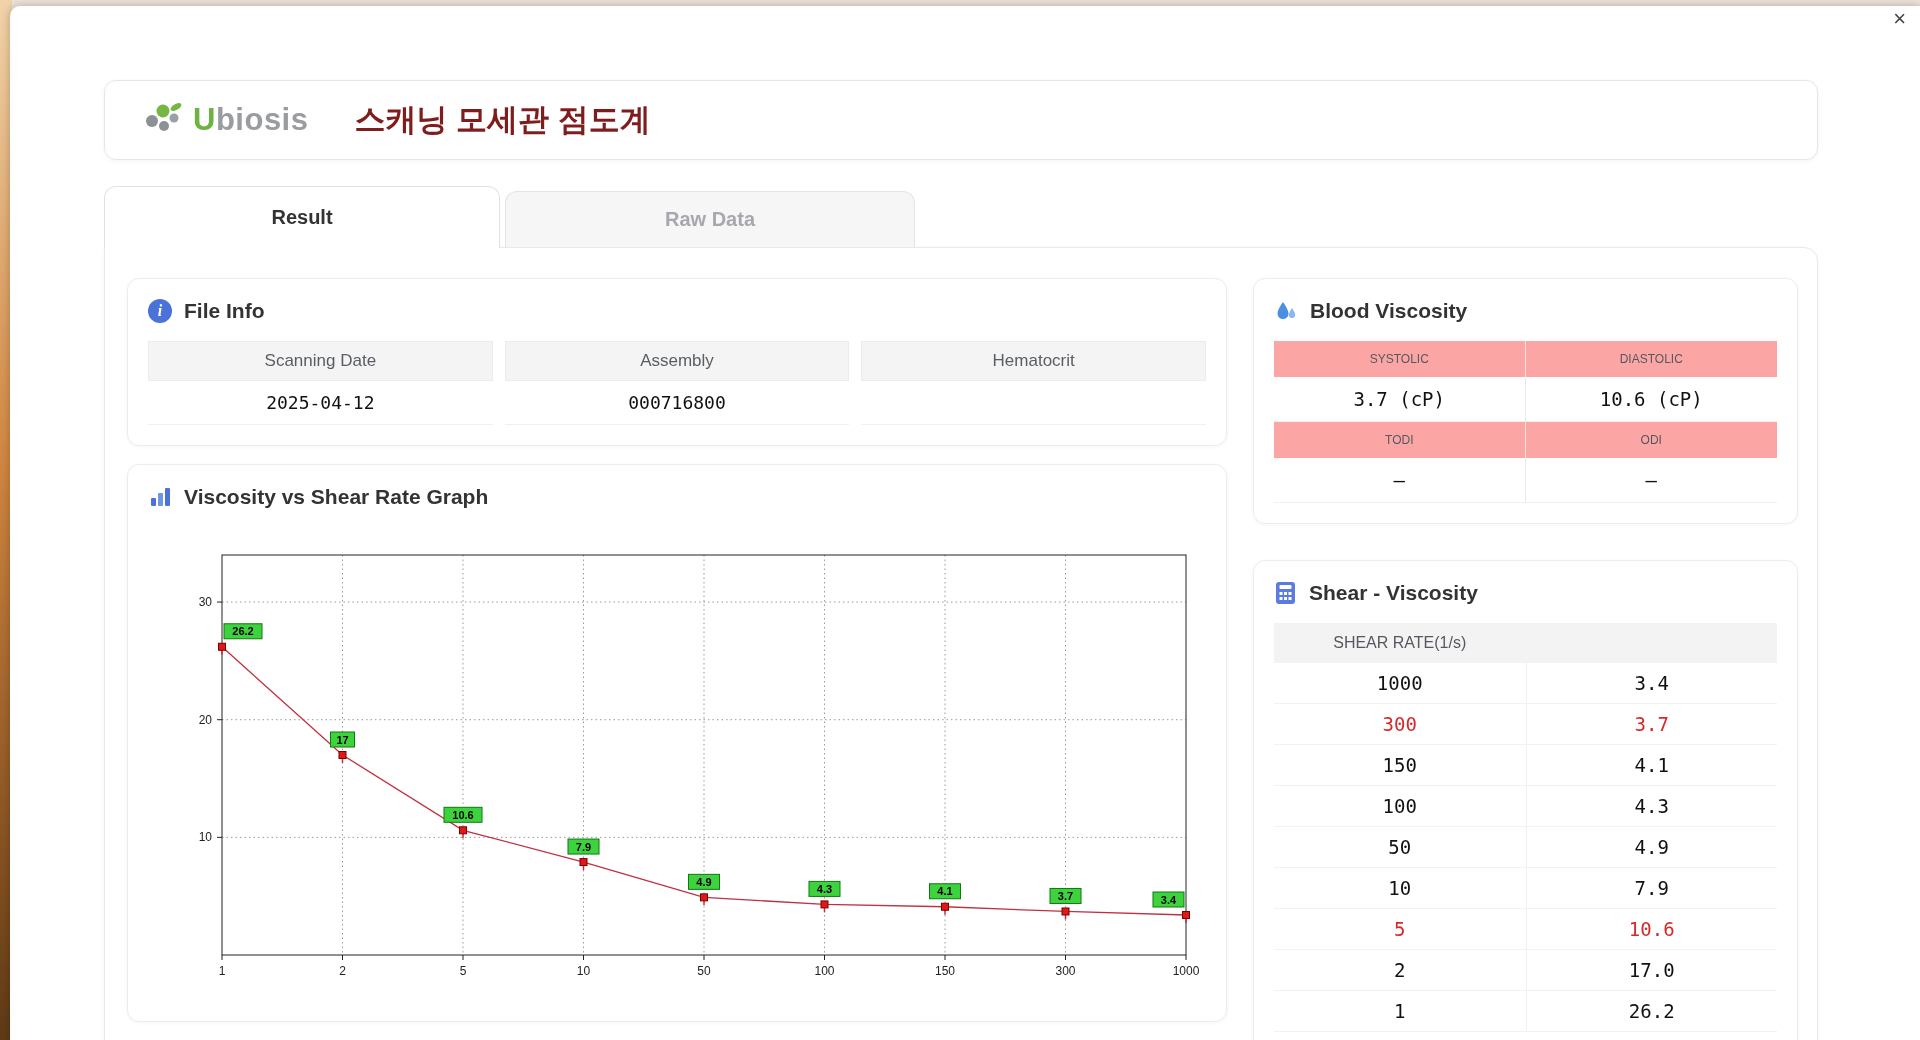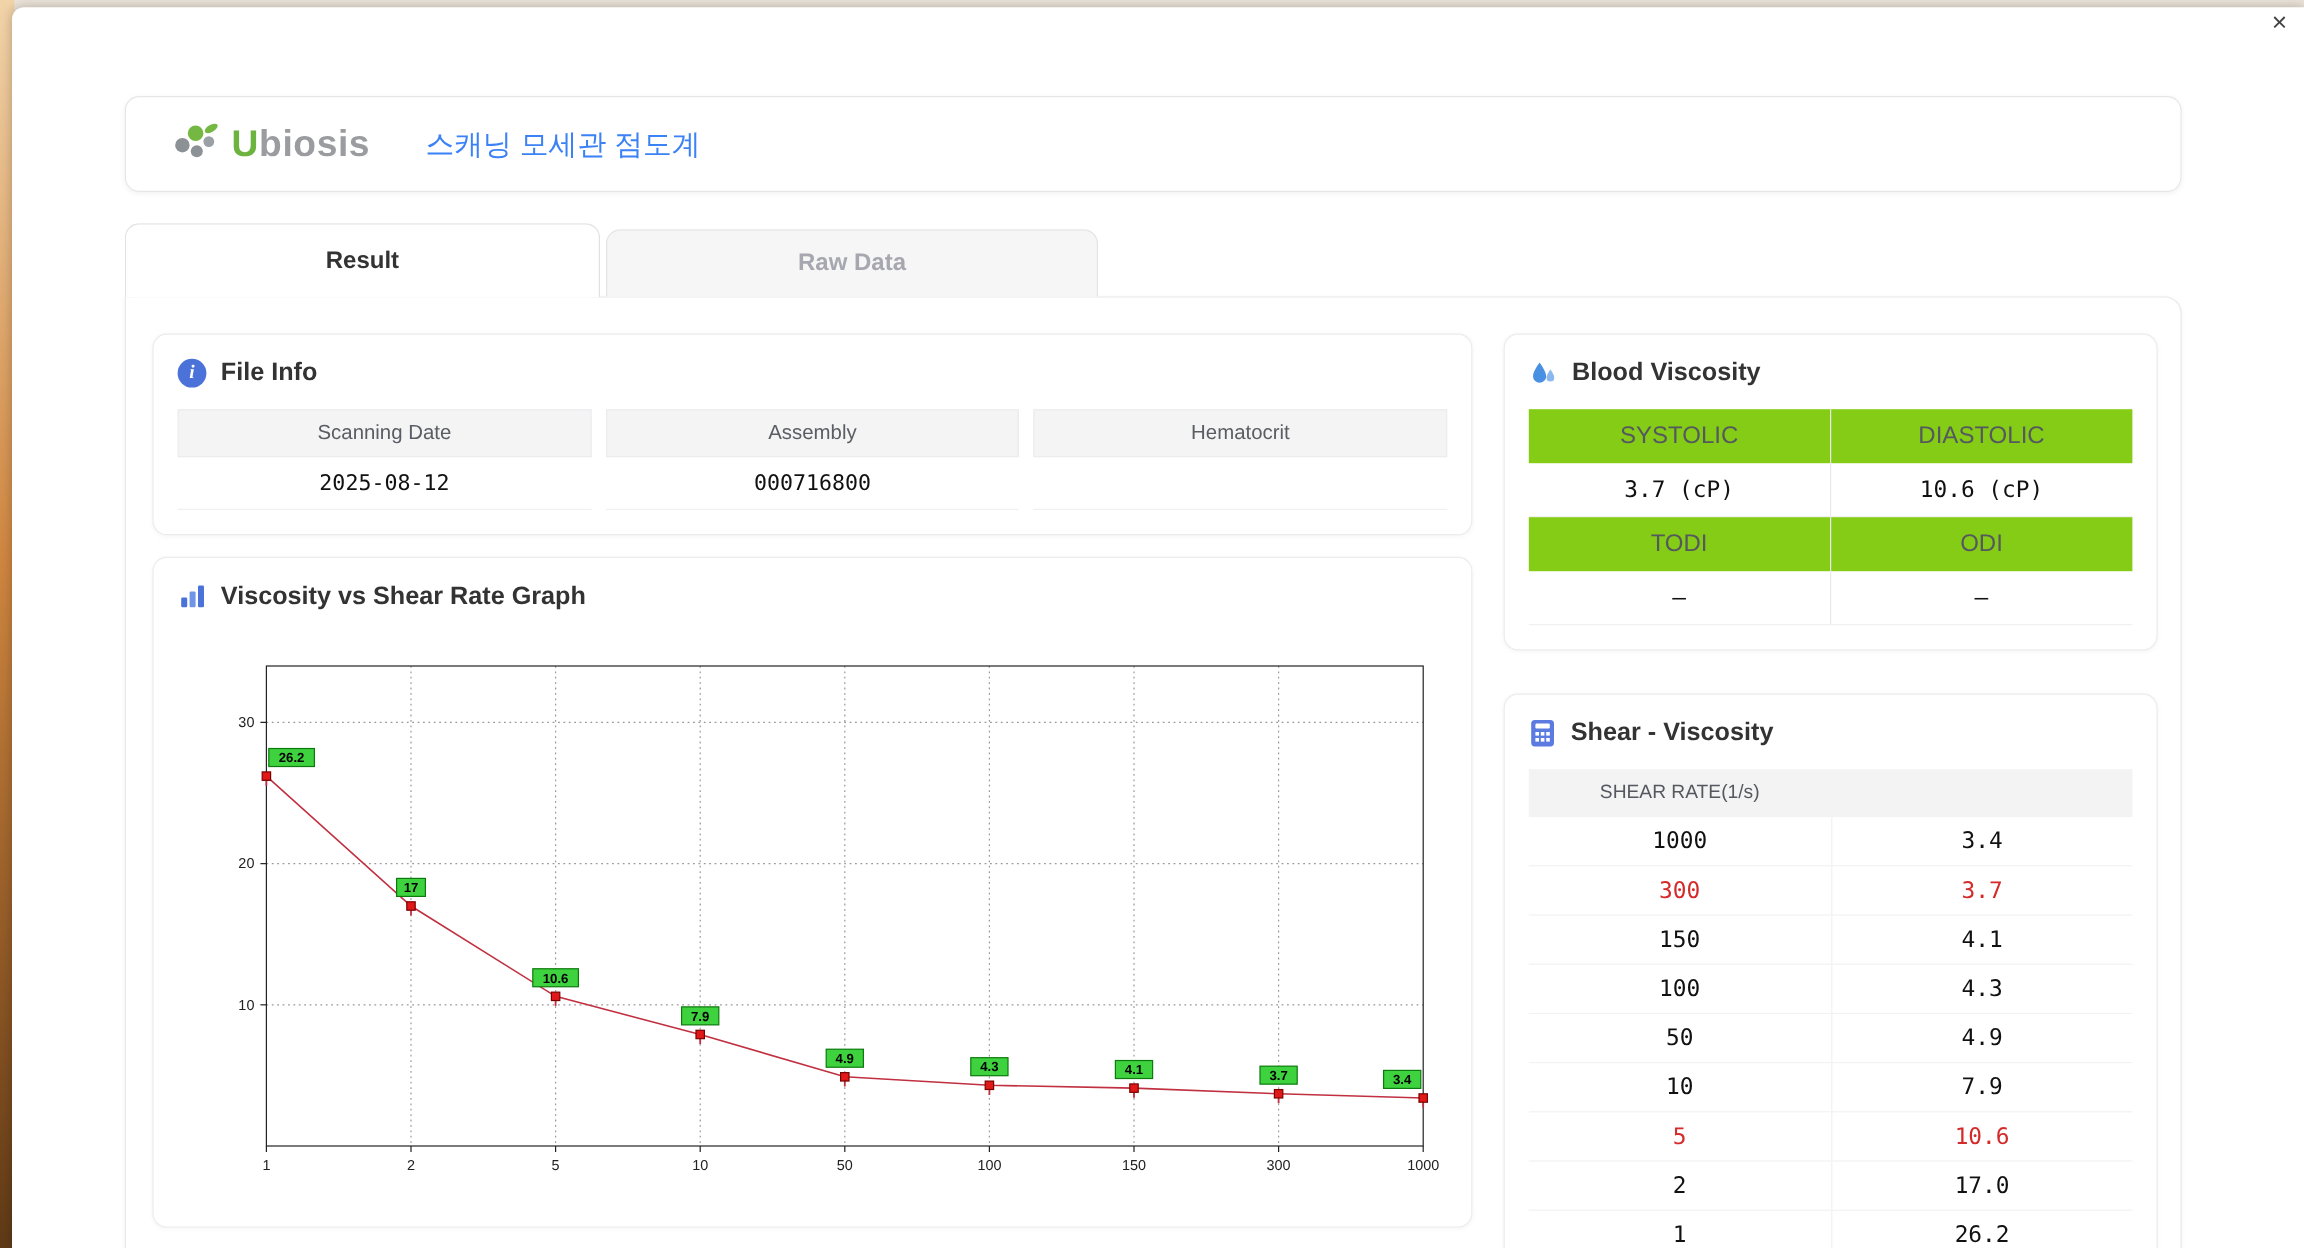--- a/index.html
+++ b/index.html
@@ -16,21 +16,21 @@
     line-height: 22px; cursor: default; }
 
   .content { padding: 74px 102px 0 94px; }
 
   .header-card { height: 80px; border: 1px solid #e6e6e6; border-radius: 12px;
     box-shadow: 0 1px 4px rgba(0,0,0,.05); display: flex; align-items: center;
     padding: 0 38px; gap: 46px; text-align: right; }
   .logo { display: flex; align-items: center; gap: 8px; }
   .brand { font-size: 31px; font-weight: 600; color: #9a9ca0; letter-spacing: .5px; }
   .brand .u { color: #6cb33f; }
-  .app-title { font-size: 24px; font-weight: 400; color: #3b82f6; }
+  .app-title { font-size: 31px; font-weight: 700; color: #7f1d1d; }
 
   .tabs { margin-top: 26px; display: flex; align-items: flex-end; position: relative; z-index: 2; }
   .tab { display: flex; align-items: center; justify-content: center;
     font-size: 20px; font-weight: 700; border-radius: 12px 12px 0 0; cursor: default; }
   .tab.active { width: 396px; height: 62px; background: #fff; color: #333;
     border: 1px solid #e2e2e2; border-bottom: none; margin-bottom: -1px; }
   .tab.inactive { width: 410px; height: 56px; background: #f6f6f7; color: #a7a7af;
     border: 1px solid #e4e4e4; border-bottom: none; margin-left: 5px; }
 
   .panel { border: 1px solid #e9e9e9; border-radius: 0 14px 14px 14px;
@@ -50,21 +50,21 @@
   .fi-fields { display: flex; gap: 12px; }
   .fi-field { flex: 1 1 0; }
   .fi-label { height: 40px; background: #f4f4f5; border: 1px solid #ececee;
     color: #5a5e64; font-size: 17px; display: flex; align-items: center; justify-content: center; }
   .fi-value { height: 44px; display: flex; align-items: center; justify-content: center;
     font-family: "DejaVu Sans Mono",monospace; font-size: 18px; color: #111;
     border-bottom: 1px solid #f0f0f0; }
 
   .bv-grid { display: grid; grid-template-columns: 1fr 1fr; }
   .bv-grid > div { text-align: center; }
-  .bv-h { background: #84cc16; color: #55595f; font-size: 20px; padding: 11px 0; }
+  .bv-h { background: #fca5a5; color: #55595f; font-size: 12px; padding: 11px 0; }
   .bv-v { font-family: "DejaVu Sans Mono",monospace; font-size: 19px; color: #111;
     padding: 11px 0; border-bottom: 1px solid #f0f0f0; }
   .bv-grid > div:nth-child(odd) { border-right: 1px solid #e9e9ea; }
 
   .sv-head { display: grid; grid-template-columns: 1fr 1fr; background: #f3f3f4; }
   .sv-head div { padding: 11px 0; text-align: center; font-size: 16px; color: #55595f; }
   .sv-head div + div { border-left: 1px solid #e9e9ea; }
   .sv-row { display: grid; grid-template-columns: 1fr 1fr; border-bottom: 1px solid #f2f2f3; }
   .sv-row div { padding: 9px 0; text-align: center; font-size: 19px; color: #111;
     font-family: "DejaVu Sans Mono",monospace; }
@@ -107,21 +107,21 @@
       <div class="col-left">
 
         <div class="card">
           <div class="card-title">
             <span class="icon-badge">i</span>
             <span>File Info</span>
           </div>
           <div class="fi-fields">
               <div class="fi-field">
                 <div class="fi-label">Scanning Date</div>
-                <div class="fi-value">2025-08-12</div>
+                <div class="fi-value">2025-04-12</div>
               </div>
               <div class="fi-field">
                 <div class="fi-label">Assembly</div>
                 <div class="fi-value">000716800</div>
               </div>
               <div class="fi-field">
                 <div class="fi-label">Hematocrit</div>
                 <div class="fi-value"></div>
               </div>
             </div>

